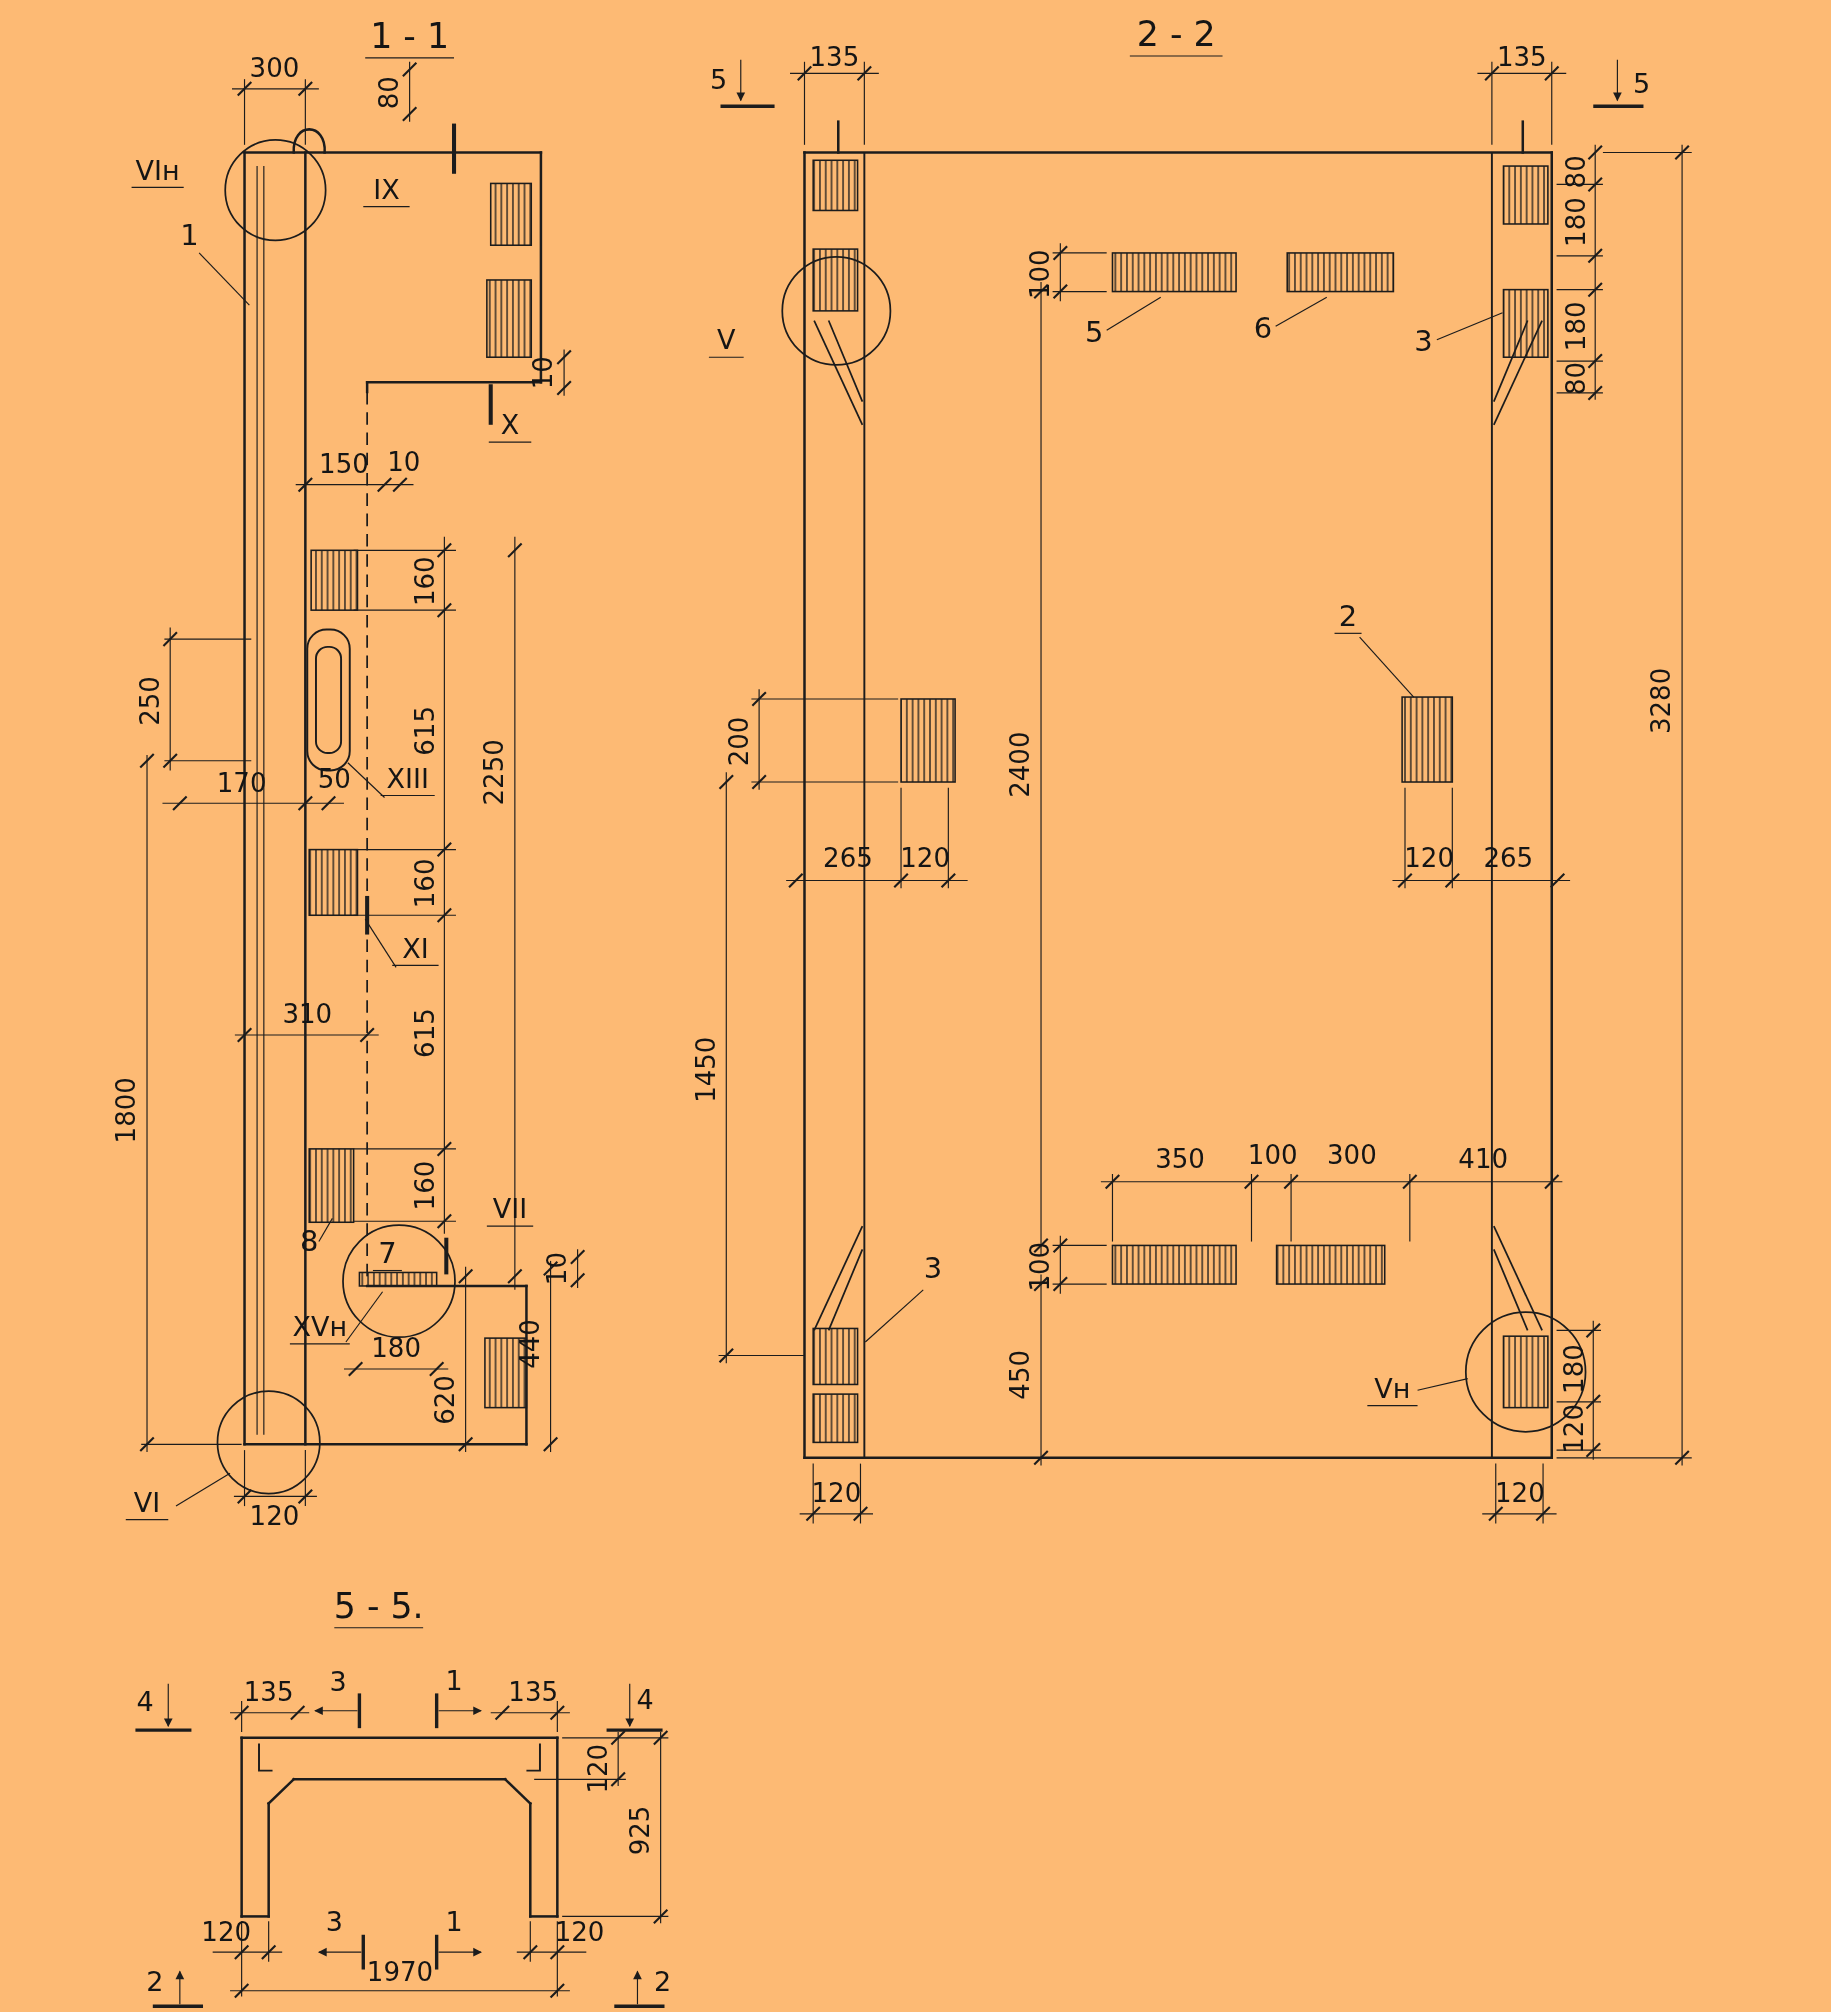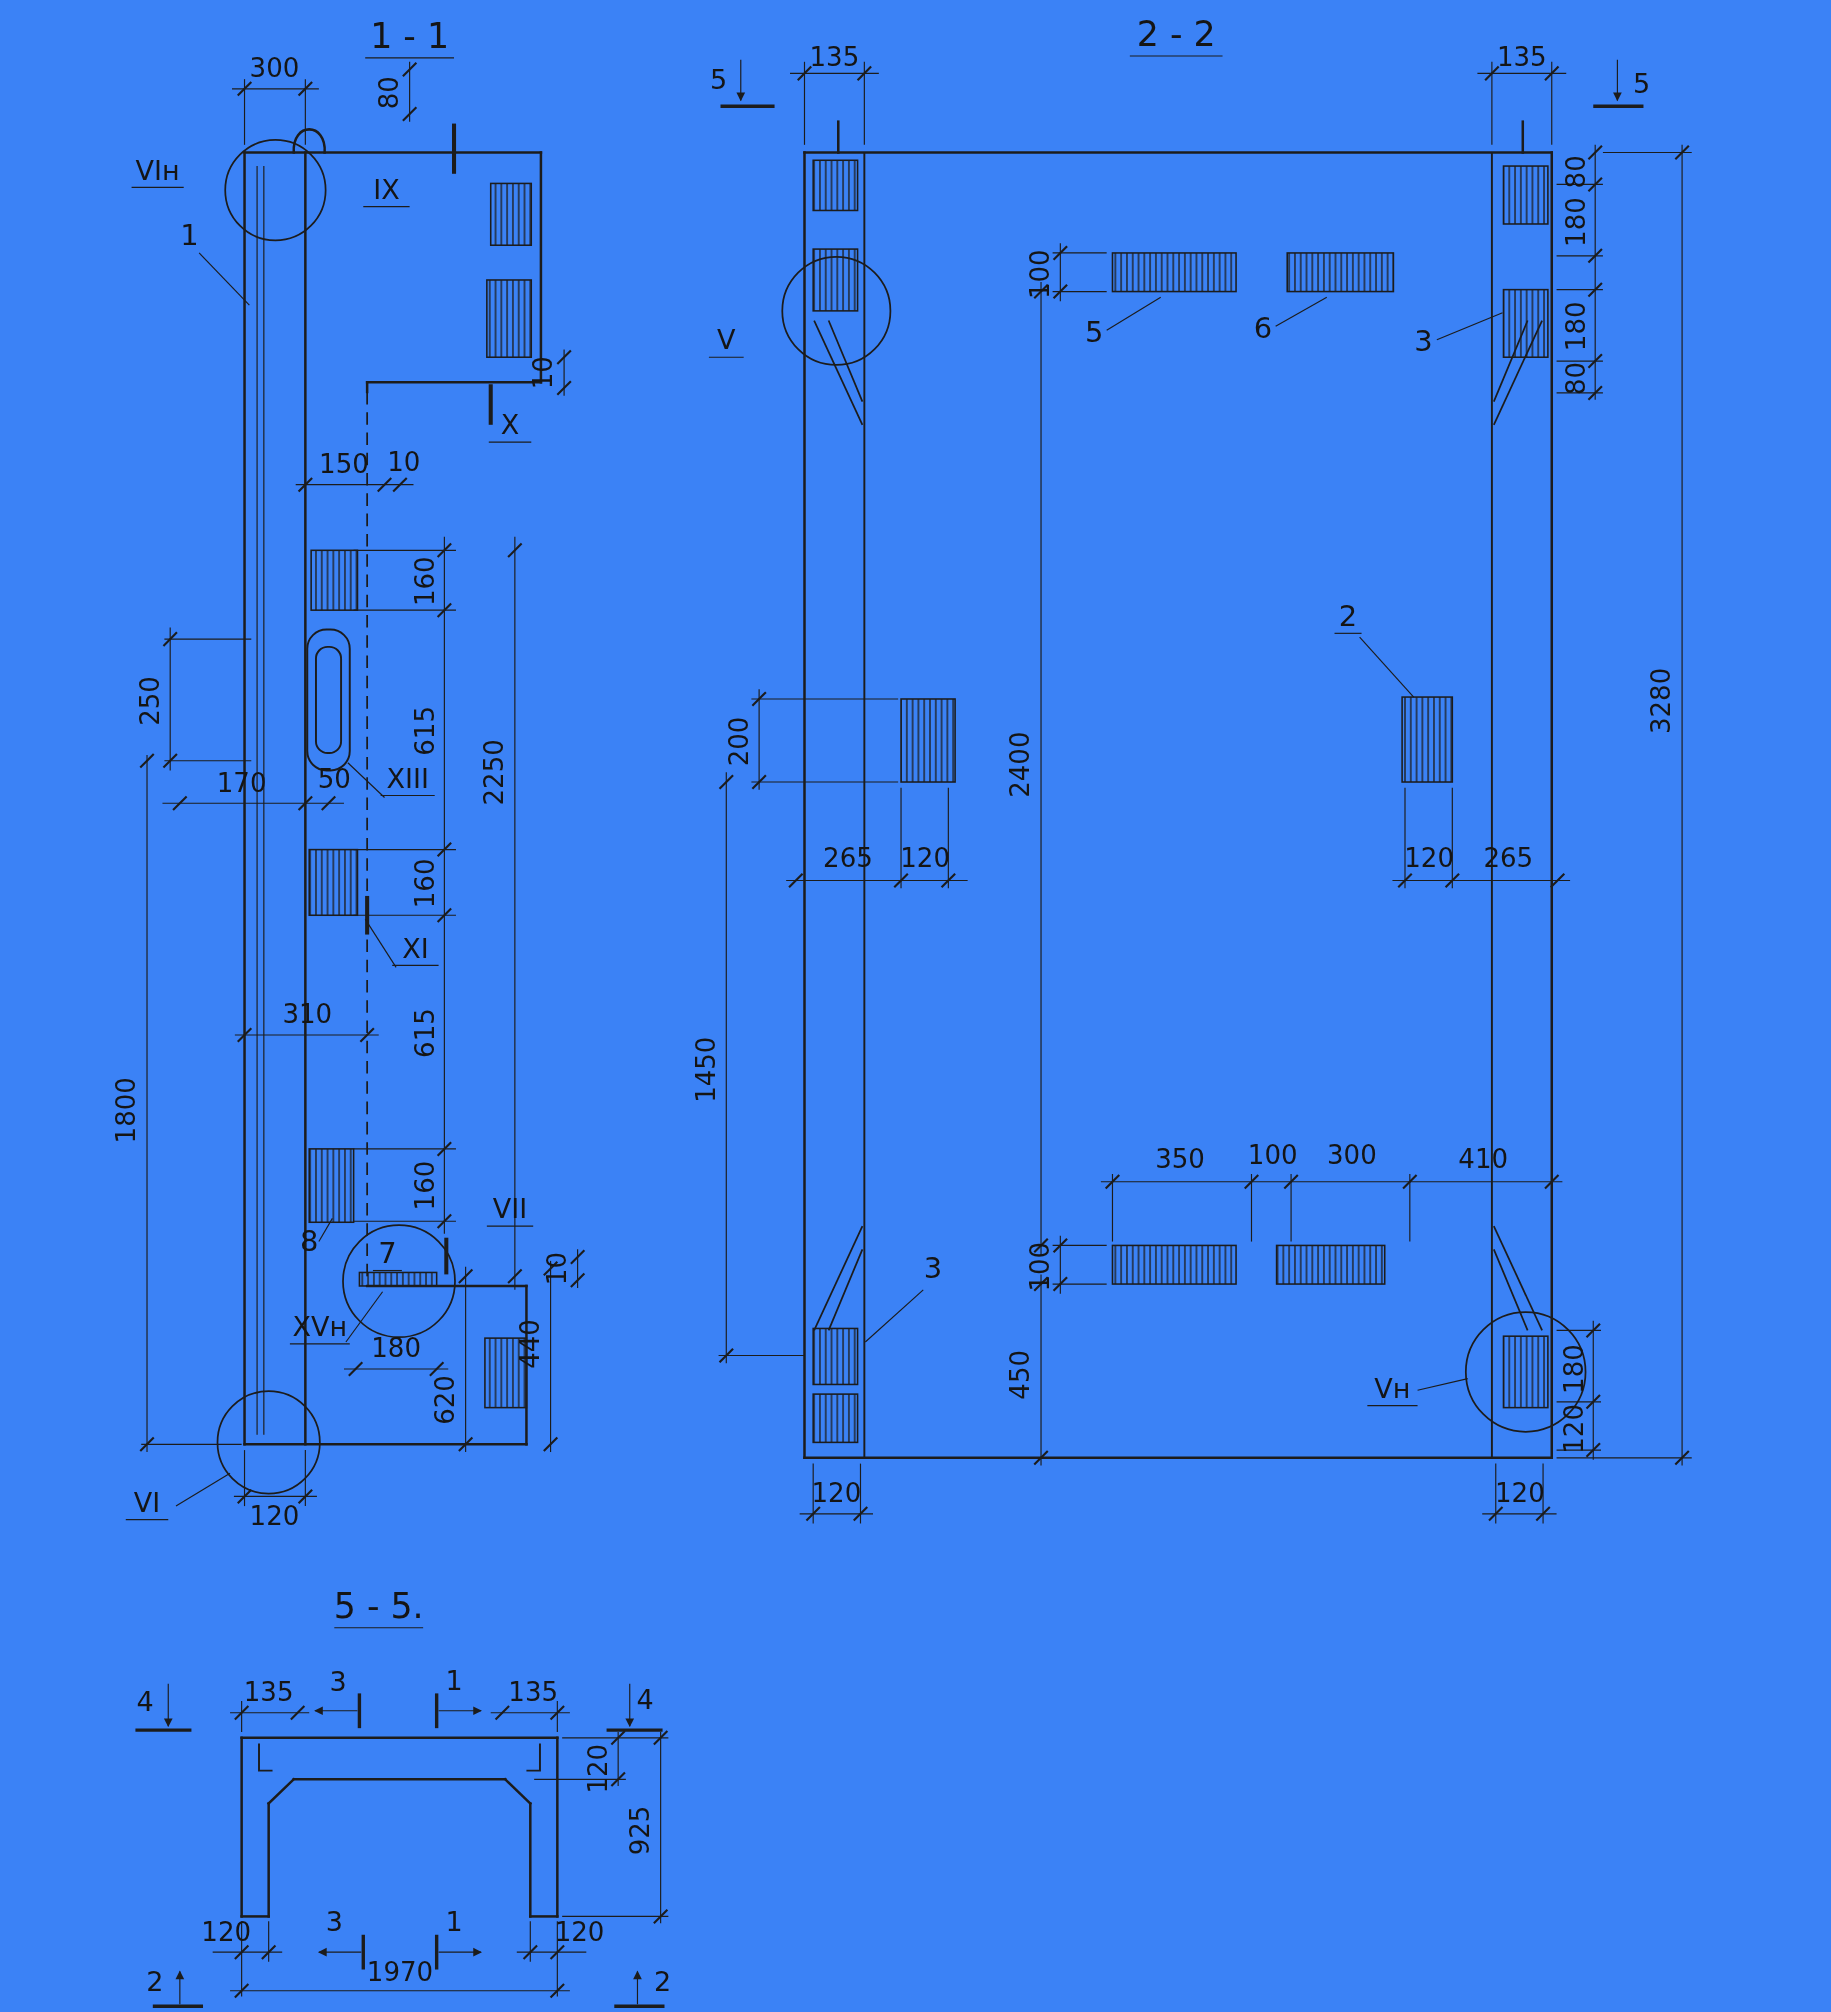--- a/index.html
+++ b/index.html
@@ -1,16 +1,16 @@
 <!DOCTYPE html>
 <html><head>
 <meta charset="utf-8">
 <style>
   html,body{margin:0;padding:0;background:#fbfbf8;}
-  #sheet{position:relative;width:1832px;height:2012px;background:#3b82f6;}
+  #sheet{position:relative;width:1832px;height:2012px;background:#fdba74;}
   svg{display:block;}
   .outline{stroke:#1c1c1c;stroke-width:2.6;fill:none;stroke-linecap:square;}
   .med{stroke:#1c1c1c;stroke-width:2;fill:none;}
   .thin{stroke:#1c1c1c;stroke-width:1.2;fill:none;}
   .haunch{stroke:#1c1c1c;stroke-width:1.8;fill:none;}
   .dash{stroke-dasharray:13 8;stroke-width:1.8;}
   .cut{stroke:#1c1c1c;stroke-width:4.2;}
   .bar{stroke:#1c1c1c;stroke-width:3.5;}
   .embed{fill:url(#hatch);stroke:#1c1c1c;stroke-width:1.6;}
   .slot{fill:none;stroke:#1c1c1c;stroke-width:2;}

